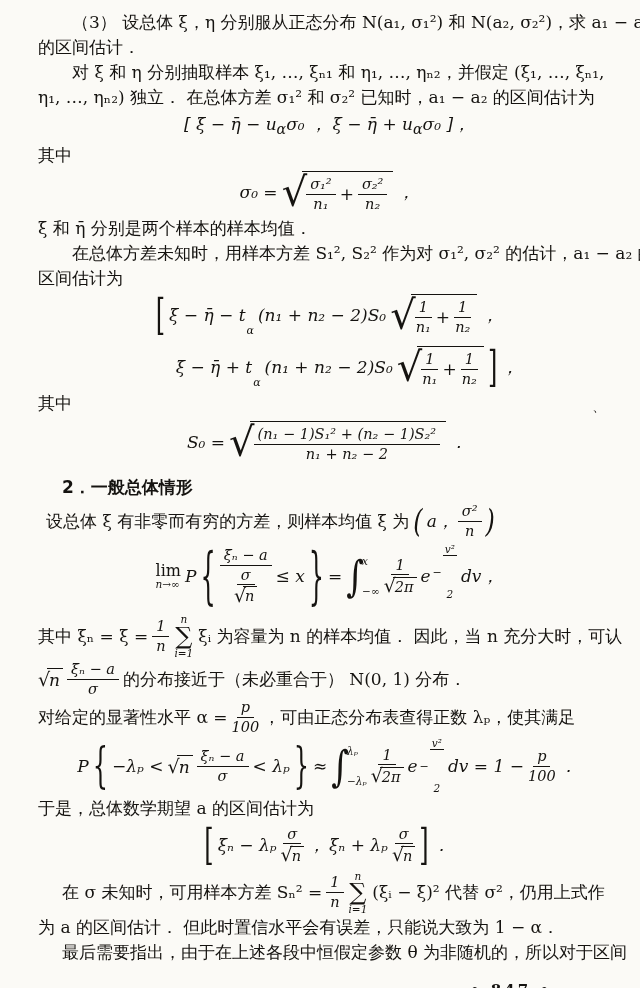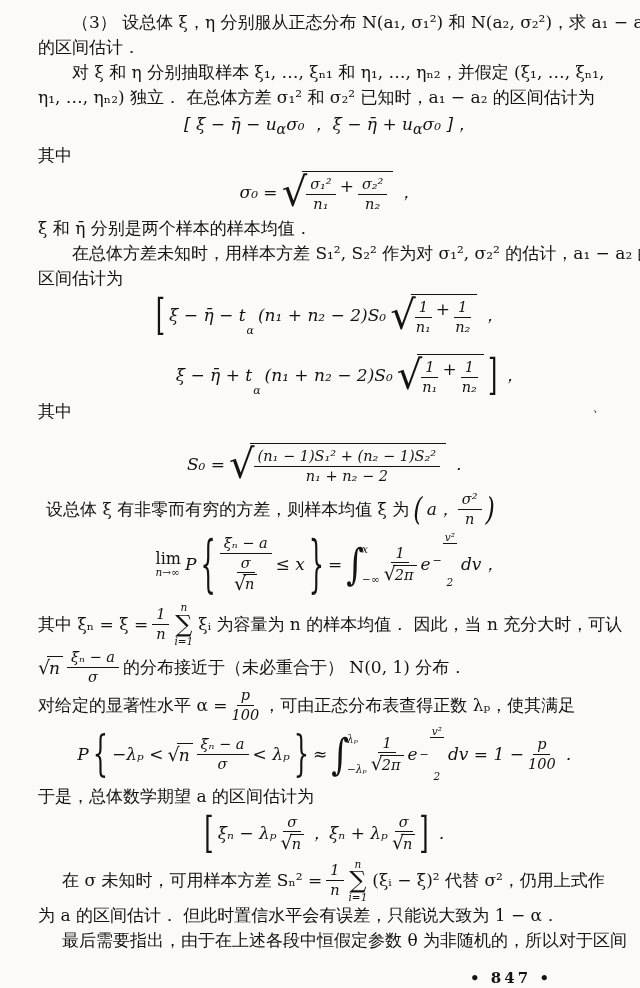--- a/index.html
+++ b/index.html
@@ -31,21 +31,21 @@
 
   .frac{display:inline-flex;flex-direction:column;align-items:center;
         font-size:14.5px;line-height:1.15;text-align:center;}
   .frac .num{display:block;border-bottom:1.4px solid #151310;padding:0 4px 1px 4px;}
   .frac .den{display:block;padding-top:1px;}
   .frac.mini{font-size:10.5px;line-height:1.05;gap:32px;}
   .frac.mini .num{border-bottom-width:1px;padding:0 2px;}
 
   .sqrt{display:inline-flex;align-items:center;}
   .sqrt .rad{font-style:normal;line-height:0.85;font-size:40px;margin-right:-5px;font-weight:400;}
-  .sqrt .vinc{border-top:1.6px solid #151310;padding:4px 6px 1px 4px;display:inline-flex;align-items:flex-start;gap:4px;}
+  .sqrt .vinc{border-top:1.6px solid #151310;padding:4px 6px 1px 4px;display:inline-flex;align-items:center;gap:4px;}
   .sqrt.sm .rad{font-size:19px;margin-right:-3px;line-height:1;}
   .sqrt.sm .vinc{border-top-width:1.3px;padding:1px 3px 0 2px;}
 
   .sum{display:inline-flex;flex-direction:column;align-items:center;line-height:1;font-style:italic;margin:0 1px;}
   .sum .stop,.sum .sbot{font-size:10.5px;}
   .sum .ssym{font-size:24px;font-style:normal;line-height:0.95;}
 
   .int{display:inline-flex;align-items:center;}
   .int .isym{font-size:34px;line-height:0.8;font-style:normal;transform:scaleY(1.25);display:inline-block;}
   .int .lims{display:inline-flex;flex-direction:column;justify-content:space-between;height:42px;font-size:10.5px;margin-left:-2px;}
@@ -119,21 +119,21 @@
         <span>+</span>
         <span class="frac">
             <span class="num">1</span>
             <span class="den">n₂</span>
           </span>
       </span>
     </span>
     <span>，</span>
   </div>
 
-  <div class="formula" style="min-height:48px;margin-top:12px;padding-left:40px;">
+  <div class="formula" style="min-height:48px;margin-top:4px;padding-left:40px;">
     <span>ξ̄ − η̄ + t</span>
     <span class="sub">α</span>
     <span>(n₁ + n₂ − 2)S₀</span>
     <span class="sqrt">
       <span class="rad">√</span>
       <span class="vinc">
         <span class="frac">
             <span class="num">1</span>
             <span class="den">n₁</span>
           </span>
@@ -143,35 +143,36 @@
             <span class="den">n₂</span>
           </span>
       </span>
     </span>
     <span class="brk sy17">]</span>
     <span>，</span>
   </div>
 
   <p class="line">其中</p>
 
-  <div class="formula" style="min-height:52px;margin-top:14px;">
+  <div class="formula" style="min-height:52px;">
     <span>S₀ =</span>
     <span class="sqrt">
       <span class="rad">√</span>
       <span class="vinc">
         <span class="frac">
             <span class="num">(n₁ − 1)S₁² + (n₂ − 1)S₂²</span>
             <span class="den">n₁ + n₂ − 2</span>
           </span>
       </span>
     </span>
     <span>．</span>
   </div>
   <span class="stray">、</span>
 
+  <p class="heading indent-md">2．一般总体情形</p>
 
   <div class="fline indent-sm" style="min-height:38px;">
     <span>设总体 ξ 有非零而有穷的方差，则样本均值 ξ̄ 为</span>
     <span class="brk sy13 m">(</span>
     <span class="m">a，</span>
     <span class="frac m">
         <span class="num">σ²</span>
         <span class="den">n</span>
       </span>
     <span class="brk sy13 m">)</span>

